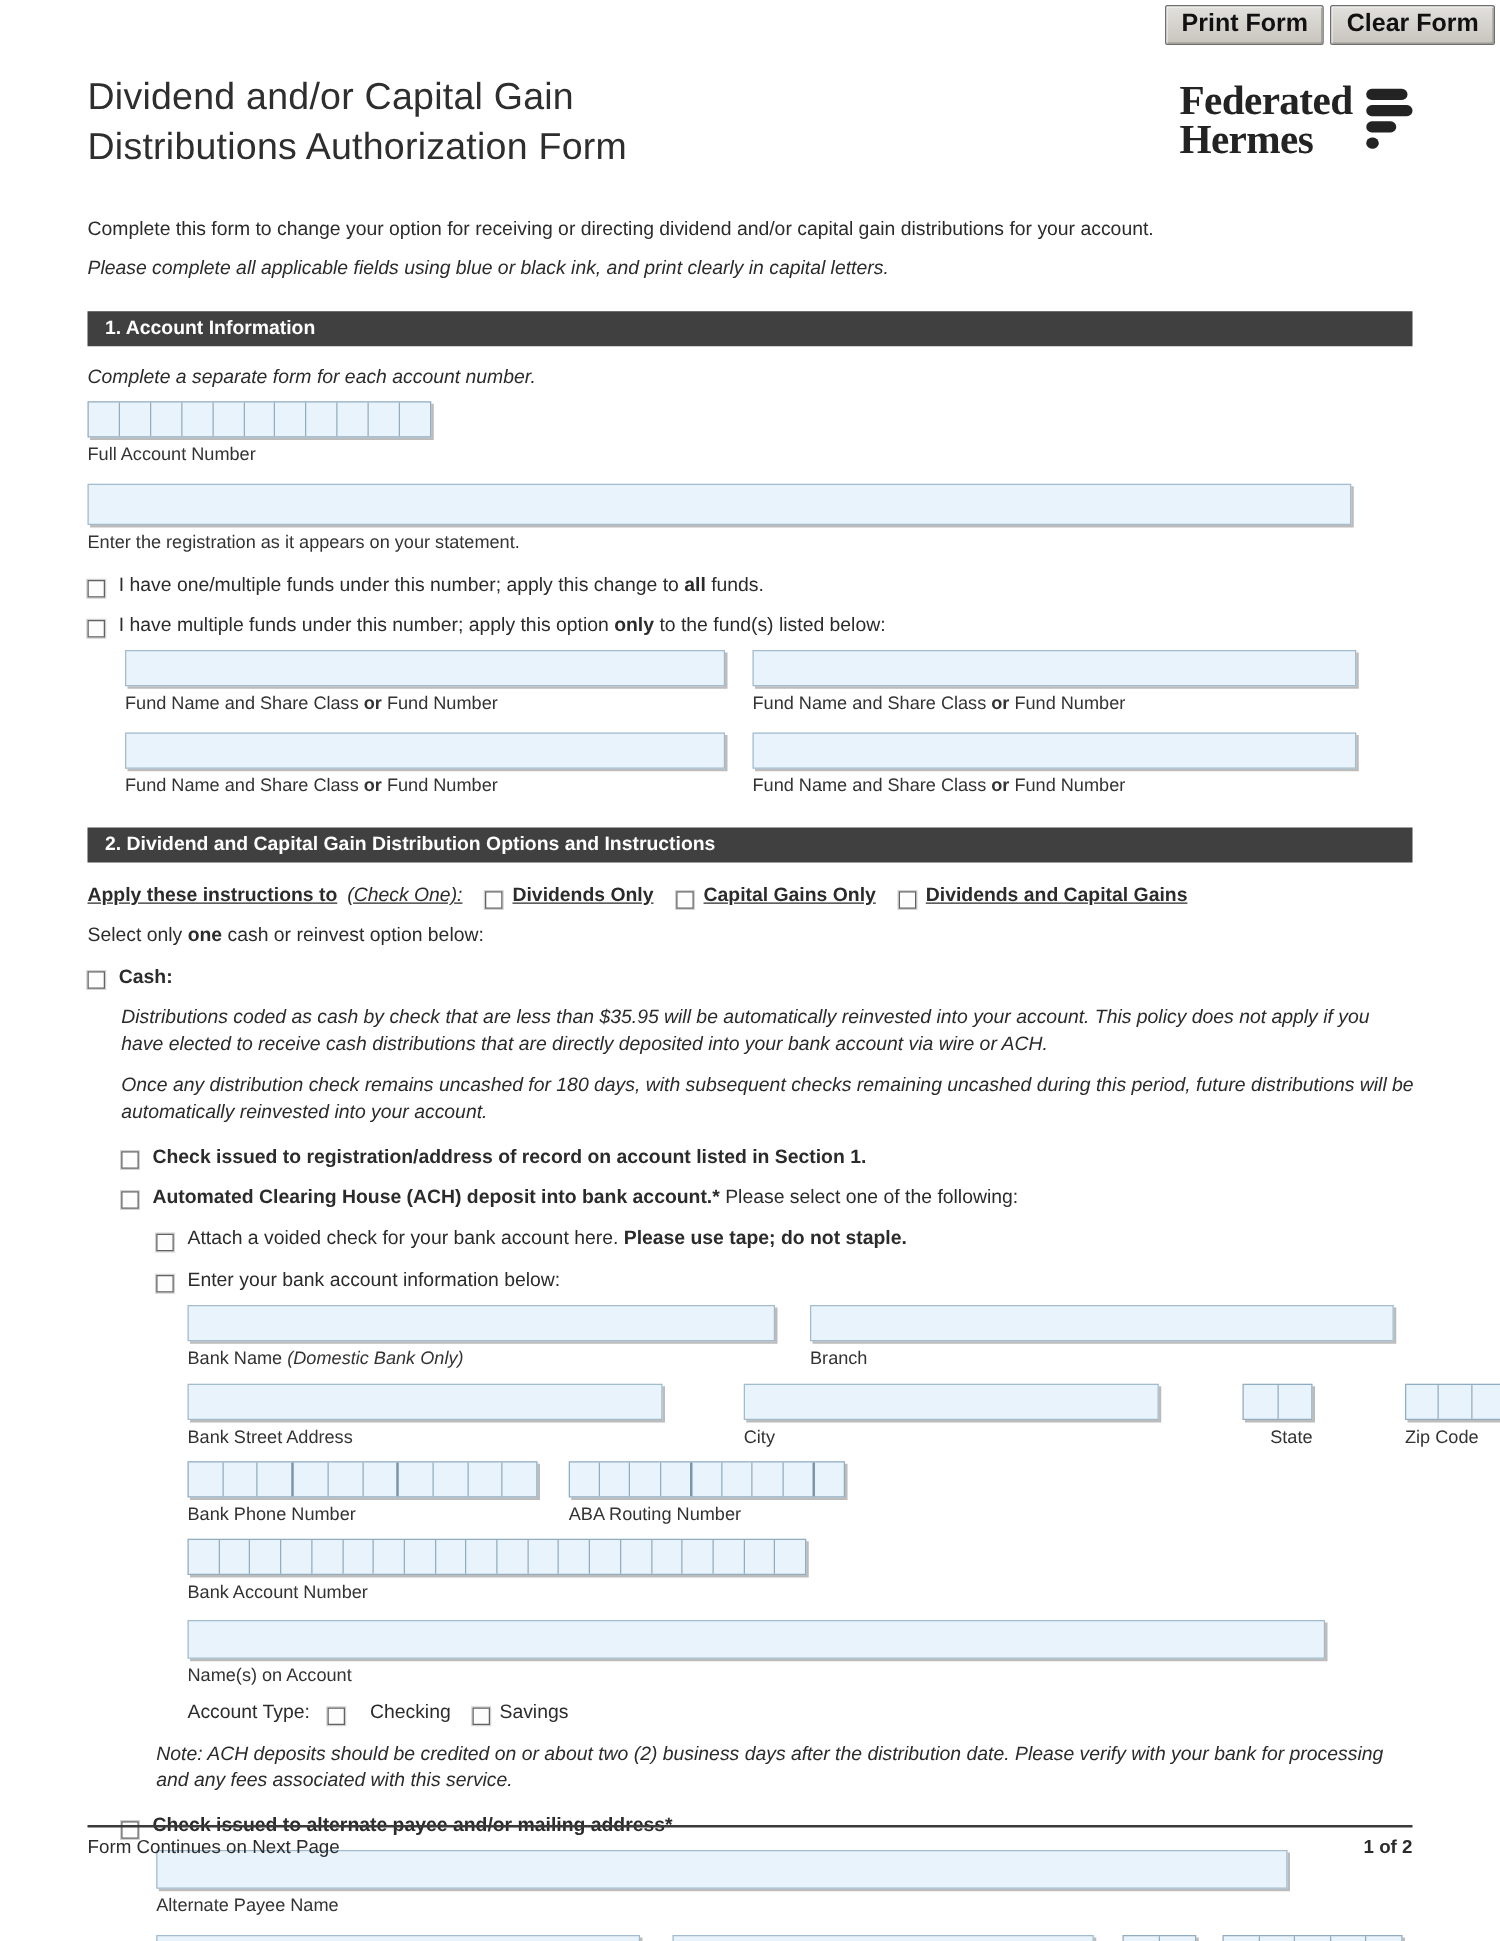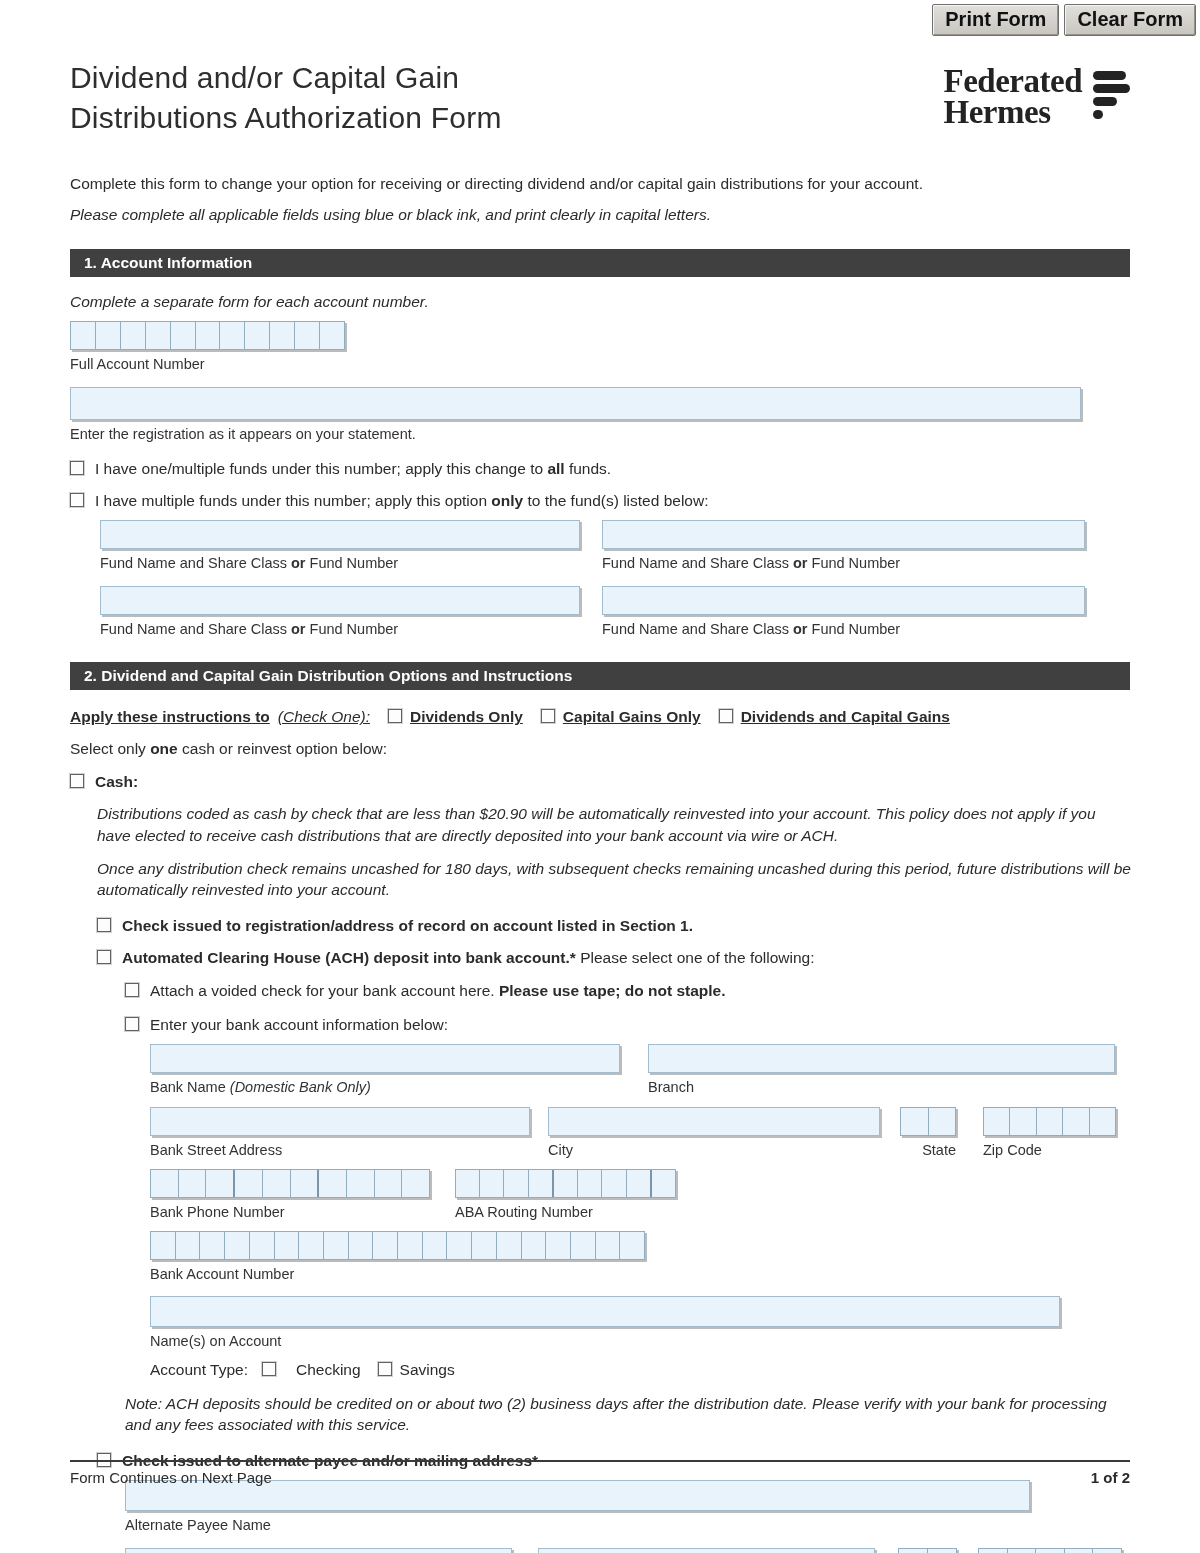--- a/index.html
+++ b/index.html
@@ -81,21 +81,21 @@
   
   .cb {
     flex:0 0 auto;
     width:14px; height:14px;
     background:#fdfdfd;
     border:1px solid #616161;
     box-shadow:0 0 0 1px #d2d2d2;
     margin-top:2px;
     cursor:pointer;
   }
-  .cbrow { display:flex; align-items:flex-start; gap:11px; font-size:15.5px; line-height:1.25; }
+  .cbrow { display:flex; align-items:flex-end; gap:11px; font-size:15.5px; line-height:1.25; }
 
   .bold { font-weight:bold; }
   .txt { font-size:15.5px; line-height:1.28; }
 
   .fund-grid {
     margin-left:30px; margin-top:10px;
     display:grid; grid-template-columns:480px 483px; column-gap:22px; row-gap:13px;
   }
   .row { display:flex; align-items:flex-end; }
   .col { display:flex; flex-direction:column; }
@@ -210,21 +210,21 @@
       </span>
     </div>
 
     <div class="txt" style="margin-top:12px;"><span>Select only </span><b>one</b><span> cash or reinvest option below:</span></div>
 
     <div class="cbrow" style="margin-top:13px;">
       <span class="cb"></span>
       <span class="bold">Cash:</span>
     </div>
 
-    <div class="para" style="margin-left:27px; margin-top:12px; width:1034px;">Distributions coded as cash by check that are less than $20.90 will be automatically reinvested into your account. This policy does not apply if you have elected to receive cash distributions that are directly deposited into your bank account via wire or ACH.</div>
+    <div class="para" style="margin-left:27px; margin-top:12px; width:1034px;">Distributions coded as cash by check that are less than $35.95 will be automatically reinvested into your account. This policy does not apply if you have elected to receive cash distributions that are directly deposited into your bank account via wire or ACH.</div>
     <div class="para" style="margin-left:27px; margin-top:12px; width:1034px;">Once any distribution check remains uncashed for 180 days, with subsequent checks remaining uncashed during this period, future distributions will be automatically reinvested into your account.</div>
 
     <div class="cbrow" style="margin-left:27px; margin-top:15px;">
       <span class="cb"></span>
       <span class="bold">Check issued to registration/address of record on account listed in Section 1.</span>
     </div>
 
     <div class="cbrow" style="margin-left:27px; margin-top:13px;">
       <span class="cb"></span>
       <span><b>Automated Clearing House (ACH) deposit into bank account.*</b><span> Please select one of the following:</span></span>
@@ -244,21 +244,21 @@
       <div class="col">
         <input class="field" style="width: 470px;">
         <div class="small-label"><span>Bank Name </span><span class="it">(Domestic Bank Only)</span></div>
       </div>
       <div class="col">
         <input class="field" style="width: 467px;">
         <div class="small-label">Branch</div>
       </div>
     </div>
 
-    <div class="row" style="margin-left:80px; margin-top:10px;">
+    <div class="row" style="margin-left:80px; margin-top:10px;gap:47px;">
       <div class="col">
         <input class="field" style="width: 380px;">
         <div class="small-label">Bank Street Address</div>
       </div>
       <div class="col" style="margin-left:18px;">
         <input class="field" style="width: 332px;">
         <div class="small-label">City</div>
       </div>
       <div class="col" style="margin-left:20px;text-align:right;">
         <div class="comb" style="width:56px;">

